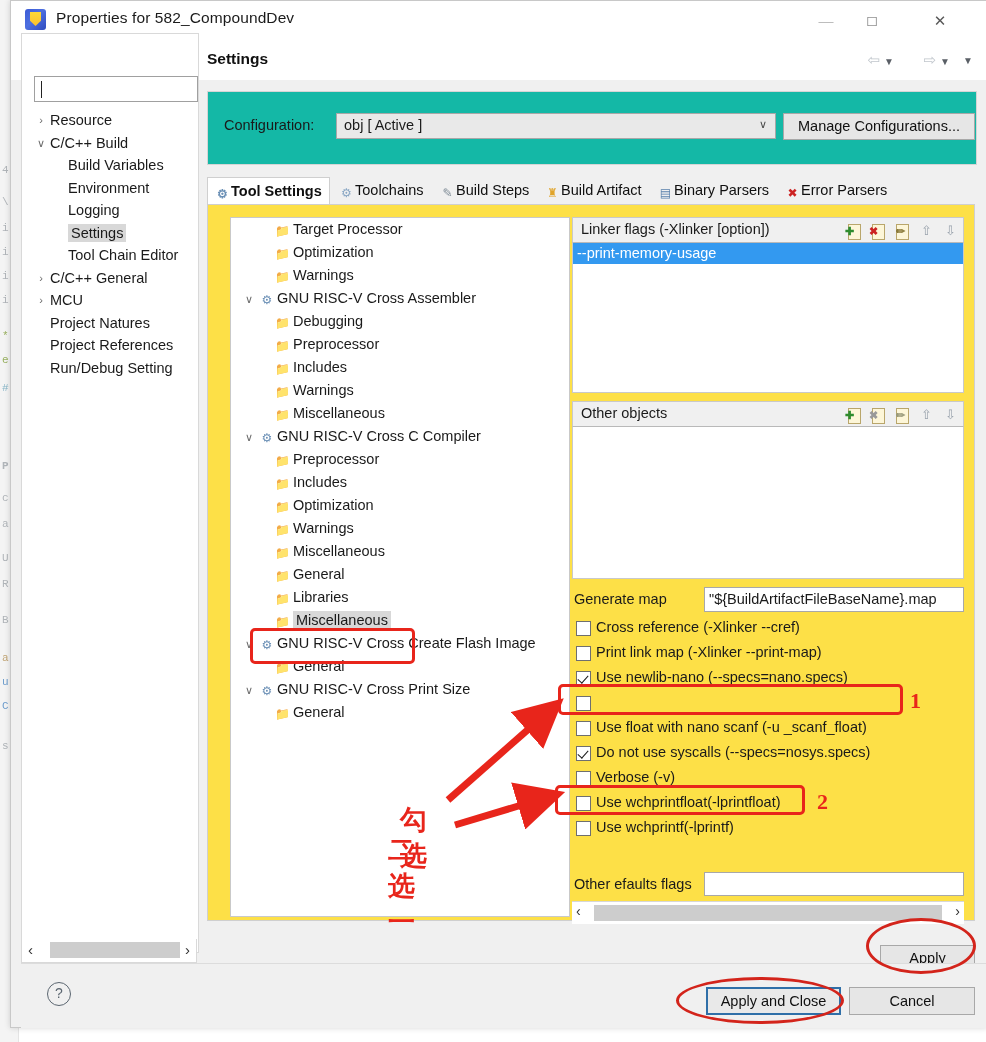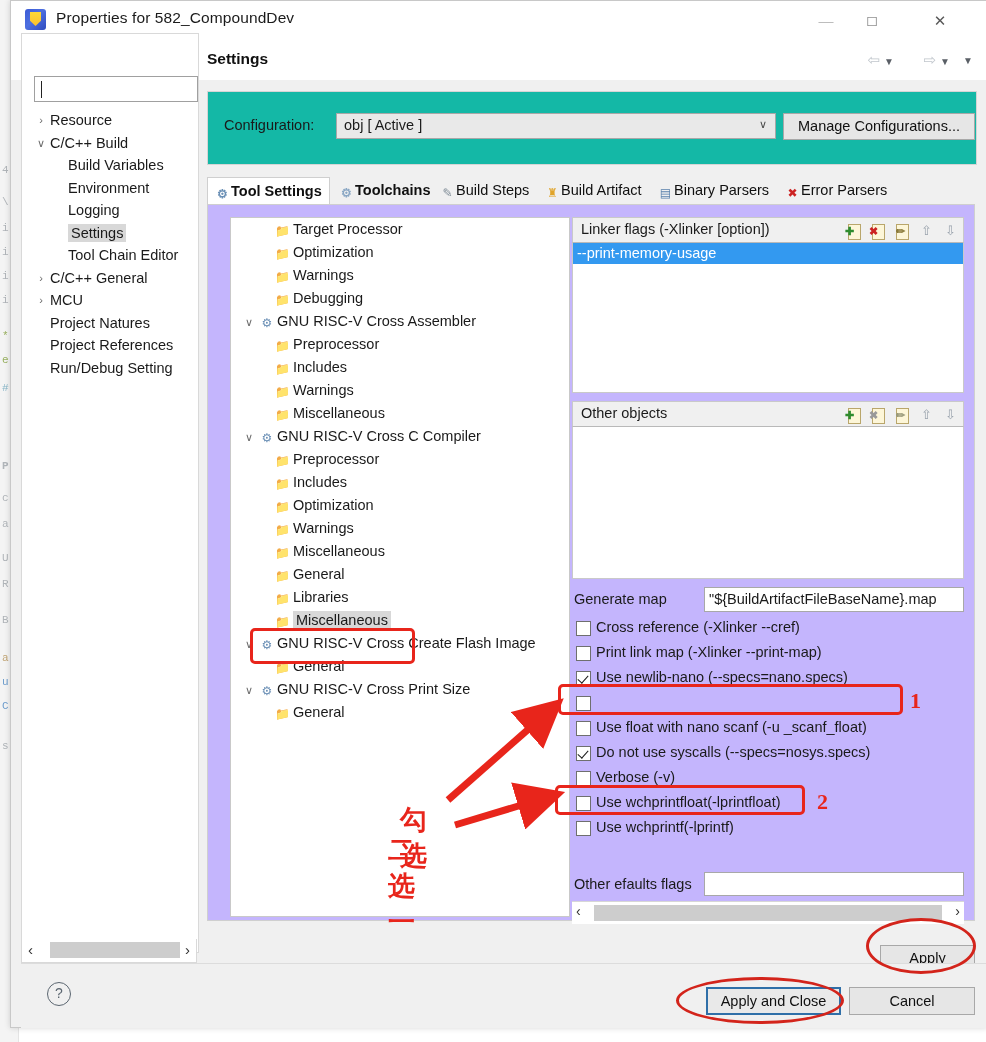--- a/index.html
+++ b/index.html
@@ -123,21 +123,21 @@
   }
   .tab{
     position:absolute;top:0;height:28px;line-height:26px;font-size:14.5px;
     padding:0 7px 0 6px;white-space:nowrap;box-sizing:border-box;color:#101010;
   }
   .tab.active{background:#ffffff;border:1px solid #cfcfcf;border-bottom:1px solid #ffffff;font-weight:bold;}
   .tabicon{display:inline-block;width:17px;vertical-align:-2px;text-align:center;font-size:12px;}
   
   #body-panel{
     position:absolute;left:196px;top:203px;width:768px;height:717px;
-    background:#c4b5fd;border:1px solid #cfcfcf;box-sizing:border-box;
+    background:#fde047;border:1px solid #cfcfcf;box-sizing:border-box;
   }
   
   #tool-tree-box{
     position:absolute;left:22px;top:12px;width:340px;height:700px;
     background:#ffffff;border:1px solid #c9c9c9;box-sizing:border-box;overflow:hidden;
   }
   .ttnode{
     position:relative;height:23px;line-height:23px;font-size:14.5px;white-space:nowrap;
   }
   .ttnode .tw{display:inline-block;width:16px;text-align:center;color:#6b6b6b;font-size:11px;}
@@ -316,35 +316,35 @@
     <div id="config-label">Configuration:</div>
     <div id="config-combo">
       <div class="val">obj  [ Active ]</div>
       <div class="cv">∨</div>
     </div>
     <div id="manage-btn" class="btn" style="position:absolute;">Manage Configurations...</div>
   </div>
 
   <div id="tabstrip">
       <div class="tab active" style="left: 0px;"><span class="tabicon" style="color: rgb(106, 143, 181);">⚙</span><span>Tool Settings</span></div>
-      <div class="tab" style="left: 125px; font-weight: bold;"><span class="tabicon" style="color: rgb(138, 167, 196);">⚙</span><span>Toolchains</span></div>
+      <div class="tab" style="left: 125px;"><span class="tabicon" style="color: rgb(138, 167, 196);">⚙</span><span>Toolchains</span></div>
       <div class="tab" style="left: 226px;"><span class="tabicon" style="color: rgb(126, 139, 150);">✎</span><span>Build Steps</span></div>
       <div class="tab" style="left: 331px;"><span class="tabicon" style="color: rgb(224, 164, 42);">♜</span><span>Build Artifact</span></div>
       <div class="tab" style="left: 444px;"><span class="tabicon" style="color: rgb(91, 130, 173);">▤</span><span>Binary Parsers</span></div>
       <div class="tab" style="left: 571px;"><span class="tabicon" style="color: rgb(204, 34, 34);">✖</span><span>Error Parsers</span></div>
     </div>
 
   <div id="body-panel">
 
     <div id="tool-tree-box">
         <div class="ttnode tl1"><span class="tw"></span><span class="ic" style="color: rgb(227, 168, 60);">📁</span><span class="lbl">Target Processor</span></div>
         <div class="ttnode tl1"><span class="tw"></span><span class="ic" style="color: rgb(227, 168, 60);">📁</span><span class="lbl">Optimization</span></div>
         <div class="ttnode tl1"><span class="tw"></span><span class="ic" style="color: rgb(227, 168, 60);">📁</span><span class="lbl">Warnings</span></div>
+        <div class="ttnode tl0"><span class="tw">∨</span><span class="ic" style="color: rgb(106, 143, 181);">⚙</span><span class="lbl">GNU RISC-V Cross Assembler</span></div>
         <div class="ttnode tl1"><span class="tw"></span><span class="ic" style="color: rgb(227, 168, 60);">📁</span><span class="lbl">Debugging</span></div>
-        <div class="ttnode tl0"><span class="tw">∨</span><span class="ic" style="color: rgb(106, 143, 181);">⚙</span><span class="lbl">GNU RISC-V Cross Assembler</span></div>
         <div class="ttnode tl1"><span class="tw"></span><span class="ic" style="color: rgb(227, 168, 60);">📁</span><span class="lbl">Preprocessor</span></div>
         <div class="ttnode tl1"><span class="tw"></span><span class="ic" style="color: rgb(227, 168, 60);">📁</span><span class="lbl">Includes</span></div>
         <div class="ttnode tl1"><span class="tw"></span><span class="ic" style="color: rgb(227, 168, 60);">📁</span><span class="lbl">Warnings</span></div>
         <div class="ttnode tl1"><span class="tw"></span><span class="ic" style="color: rgb(227, 168, 60);">📁</span><span class="lbl">Miscellaneous</span></div>
         <div class="ttnode tl0"><span class="tw">∨</span><span class="ic" style="color: rgb(106, 143, 181);">⚙</span><span class="lbl">GNU RISC-V Cross C Compiler</span></div>
         <div class="ttnode tl1"><span class="tw"></span><span class="ic" style="color: rgb(227, 168, 60);">📁</span><span class="lbl">Preprocessor</span></div>
         <div class="ttnode tl1"><span class="tw"></span><span class="ic" style="color: rgb(227, 168, 60);">📁</span><span class="lbl">Includes</span></div>
         <div class="ttnode tl1"><span class="tw"></span><span class="ic" style="color: rgb(227, 168, 60);">📁</span><span class="lbl">Optimization</span></div>
         <div class="ttnode tl1"><span class="tw"></span><span class="ic" style="color: rgb(227, 168, 60);">📁</span><span class="lbl">Warnings</span></div>
         <div class="ttnode tl1"><span class="tw"></span><span class="ic" style="color: rgb(227, 168, 60);">📁</span><span class="lbl">Miscellaneous</span></div>

